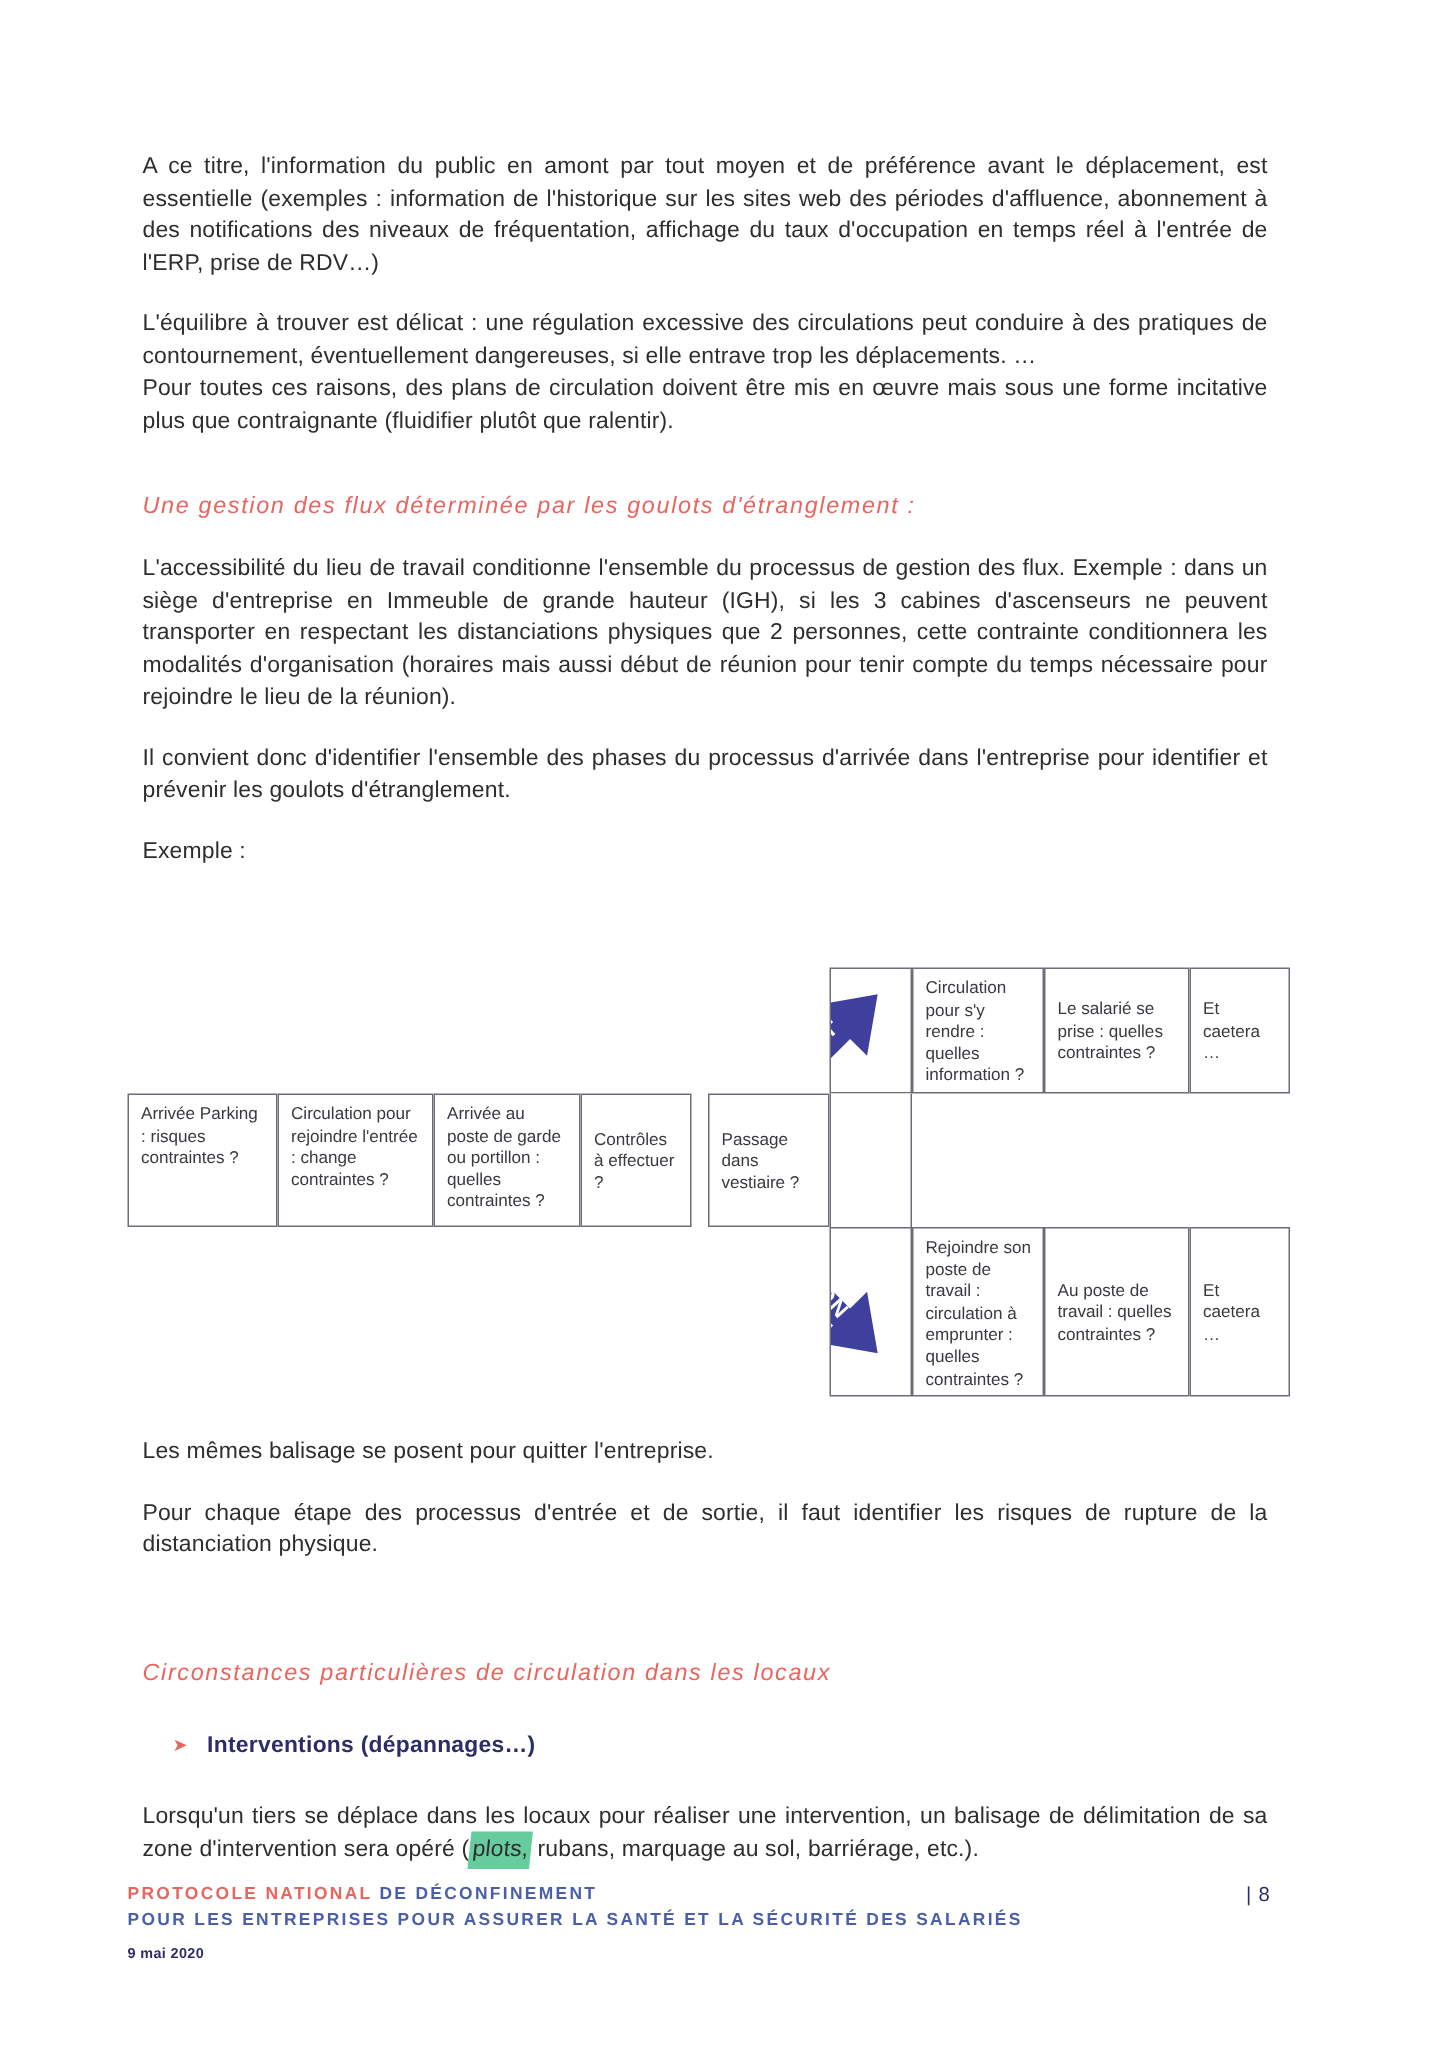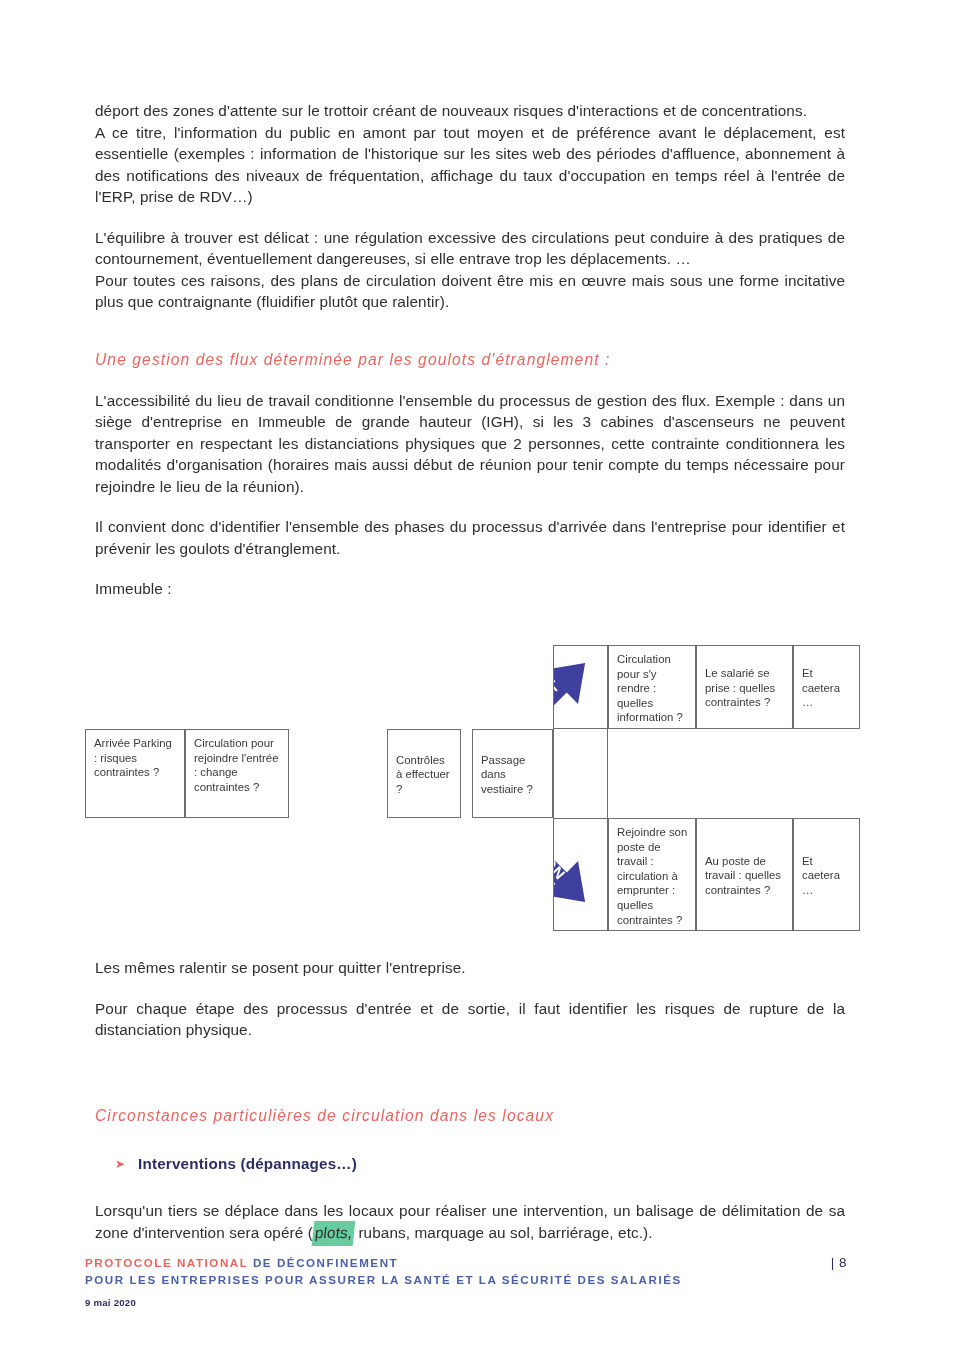--- a/index.html
+++ b/index.html
@@ -156,21 +156,20 @@
   }
 </style>
 </head>
 <body>
 
 <div class="page">
   <div class="scan-edge-top"></div>
 
   <div class="content">
 
-    <p class="body-text">déport des zones d'attente sur le trottoir créant de nouveaux risques d'interactions et de concentrations.</p>
     <p class="body-text">A ce titre, l'information du public en amont par tout moyen et de préférence avant le déplacement, est essentielle (exemples : information de l'historique sur les sites web des périodes d'affluence, abonnement à des notifications des niveaux de fréquentation, affichage du taux d'occupation en temps réel à l'entrée de l'ERP, prise de RDV…)</p>
 
     <div class="gap-md"></div>
 
     <p class="body-text">L'équilibre à trouver est délicat : une régulation excessive des circulations peut conduire à des pratiques de contournement, éventuellement dangereuses, si elle entrave trop les déplacements. …</p>
     <p class="body-text">Pour toutes ces raisons, des plans de circulation doivent être mis en œuvre mais sous une forme incitative plus que contraignante (fluidifier plutôt que ralentir).</p>
 
     <div class="gap-xl"></div>
 
     <h2 class="red-heading">Une gestion des flux déterminée par les goulots d'étranglement :</h2>
@@ -178,21 +177,21 @@
     <div class="gap-md"></div>
 
     <p class="body-text">L'accessibilité du lieu de travail conditionne l'ensemble du processus de gestion des flux. Exemple : dans un siège d'entreprise en Immeuble de grande hauteur (IGH), si les 3 cabines d'ascenseurs ne peuvent transporter en respectant les distanciations physiques que 2 personnes, cette contrainte conditionnera les modalités d'organisation (horaires mais aussi début de réunion pour tenir compte du temps nécessaire pour rejoindre le lieu de la réunion).</p>
 
     <div class="gap-md"></div>
 
     <p class="body-text">Il convient donc d'identifier l'ensemble des phases du processus d'arrivée dans l'entreprise pour identifier et prévenir les goulots d'étranglement.</p>
 
     <div class="gap-md"></div>
 
-    <p class="body-text nojust">Immeuble :</p>
+    <p class="body-text nojust">Exemple :</p>
 
   </div>
 
   <div class="diagram">
 
     <div class="cell empty" style="left:468px; top:0px; width:55px; height:84px;">
       <div class="arrow-wrap" style="left:-48px; top:0px;">
         <svg width="96" height="96" viewBox="0 0 96 96" aria-hidden="true">
           <g transform="rotate(-45 48 48)">
             <polygon points="6,40 58,40 58,24 92,48 58,72 58,56 6,56" fill="#3f3f9e"></polygon>
@@ -204,20 +203,21 @@
     <div class="cell" style="left:523px; top:0px; width:88px; height:84px;">Circulation pour s'y rendre : quelles information ?</div>
     <div class="cell mid" style="left:611px; top:0px; width:97px; height:84px;">
       <span>Le salarié se prise : quelles contraintes ?</span>
     </div>
     <div class="cell mid" style="left:708px; top:0px; width:67px; height:84px;">
       <span>Et caetera …</span>
     </div>
 
     <div class="cell" style="left:0px; top:84px; width:100px; height:89px;">Arrivée Parking : risques contraintes ?</div>
     <div class="cell" style="left:100px; top:84px; width:104px; height:89px;">Circulation pour rejoindre l'entrée : change contraintes ?</div>
+    <div class="cell" style="left:204px; top:84px; width:98px; height:89px;">Arrivée au poste de garde ou portillon : quelles contraintes ?</div>
     <div class="cell mid" style="left:302px; top:84px; width:74px; height:89px;">
       <span>Contrôles à effectuer ?</span>
     </div>
     <div class="cell mid" style="left:387px; top:84px; width:81px; height:89px;">
       <span>Passage dans vestiaire ?</span>
     </div>
     <div class="cell empty" style="left:468px; top:84px; width:55px; height:89px; border-top:none; border-bottom:none;"></div>
 
     <div class="cell empty" style="left:468px; top:173px; width:55px; height:113px;">
       <div class="arrow-wrap" style="left:-48px; top:4px;">
@@ -234,21 +234,21 @@
       <span>Au poste de travail : quelles contraintes ?</span>
     </div>
     <div class="cell mid" style="left:708px; top:173px; width:67px; height:113px;">
       <span>Et caetera …</span>
     </div>
 
   </div>
 
   <div class="content" style="top:957px;">
 
-    <p class="body-text nojust">Les mêmes ralentir se posent pour quitter l'entreprise.</p>
+    <p class="body-text nojust">Les mêmes balisage se posent pour quitter l'entreprise.</p>
 
     <div class="gap-md"></div>
 
     <p class="body-text">Pour chaque étape des processus d'entrée et de sortie, il faut identifier les risques de rupture de la distanciation physique.</p>
 
     <div class="gap-xl"></div>
     <div class="gap-lg"></div>
 
     <h2 class="red-heading">Circonstances particulières de circulation dans les locaux</h2>
 

